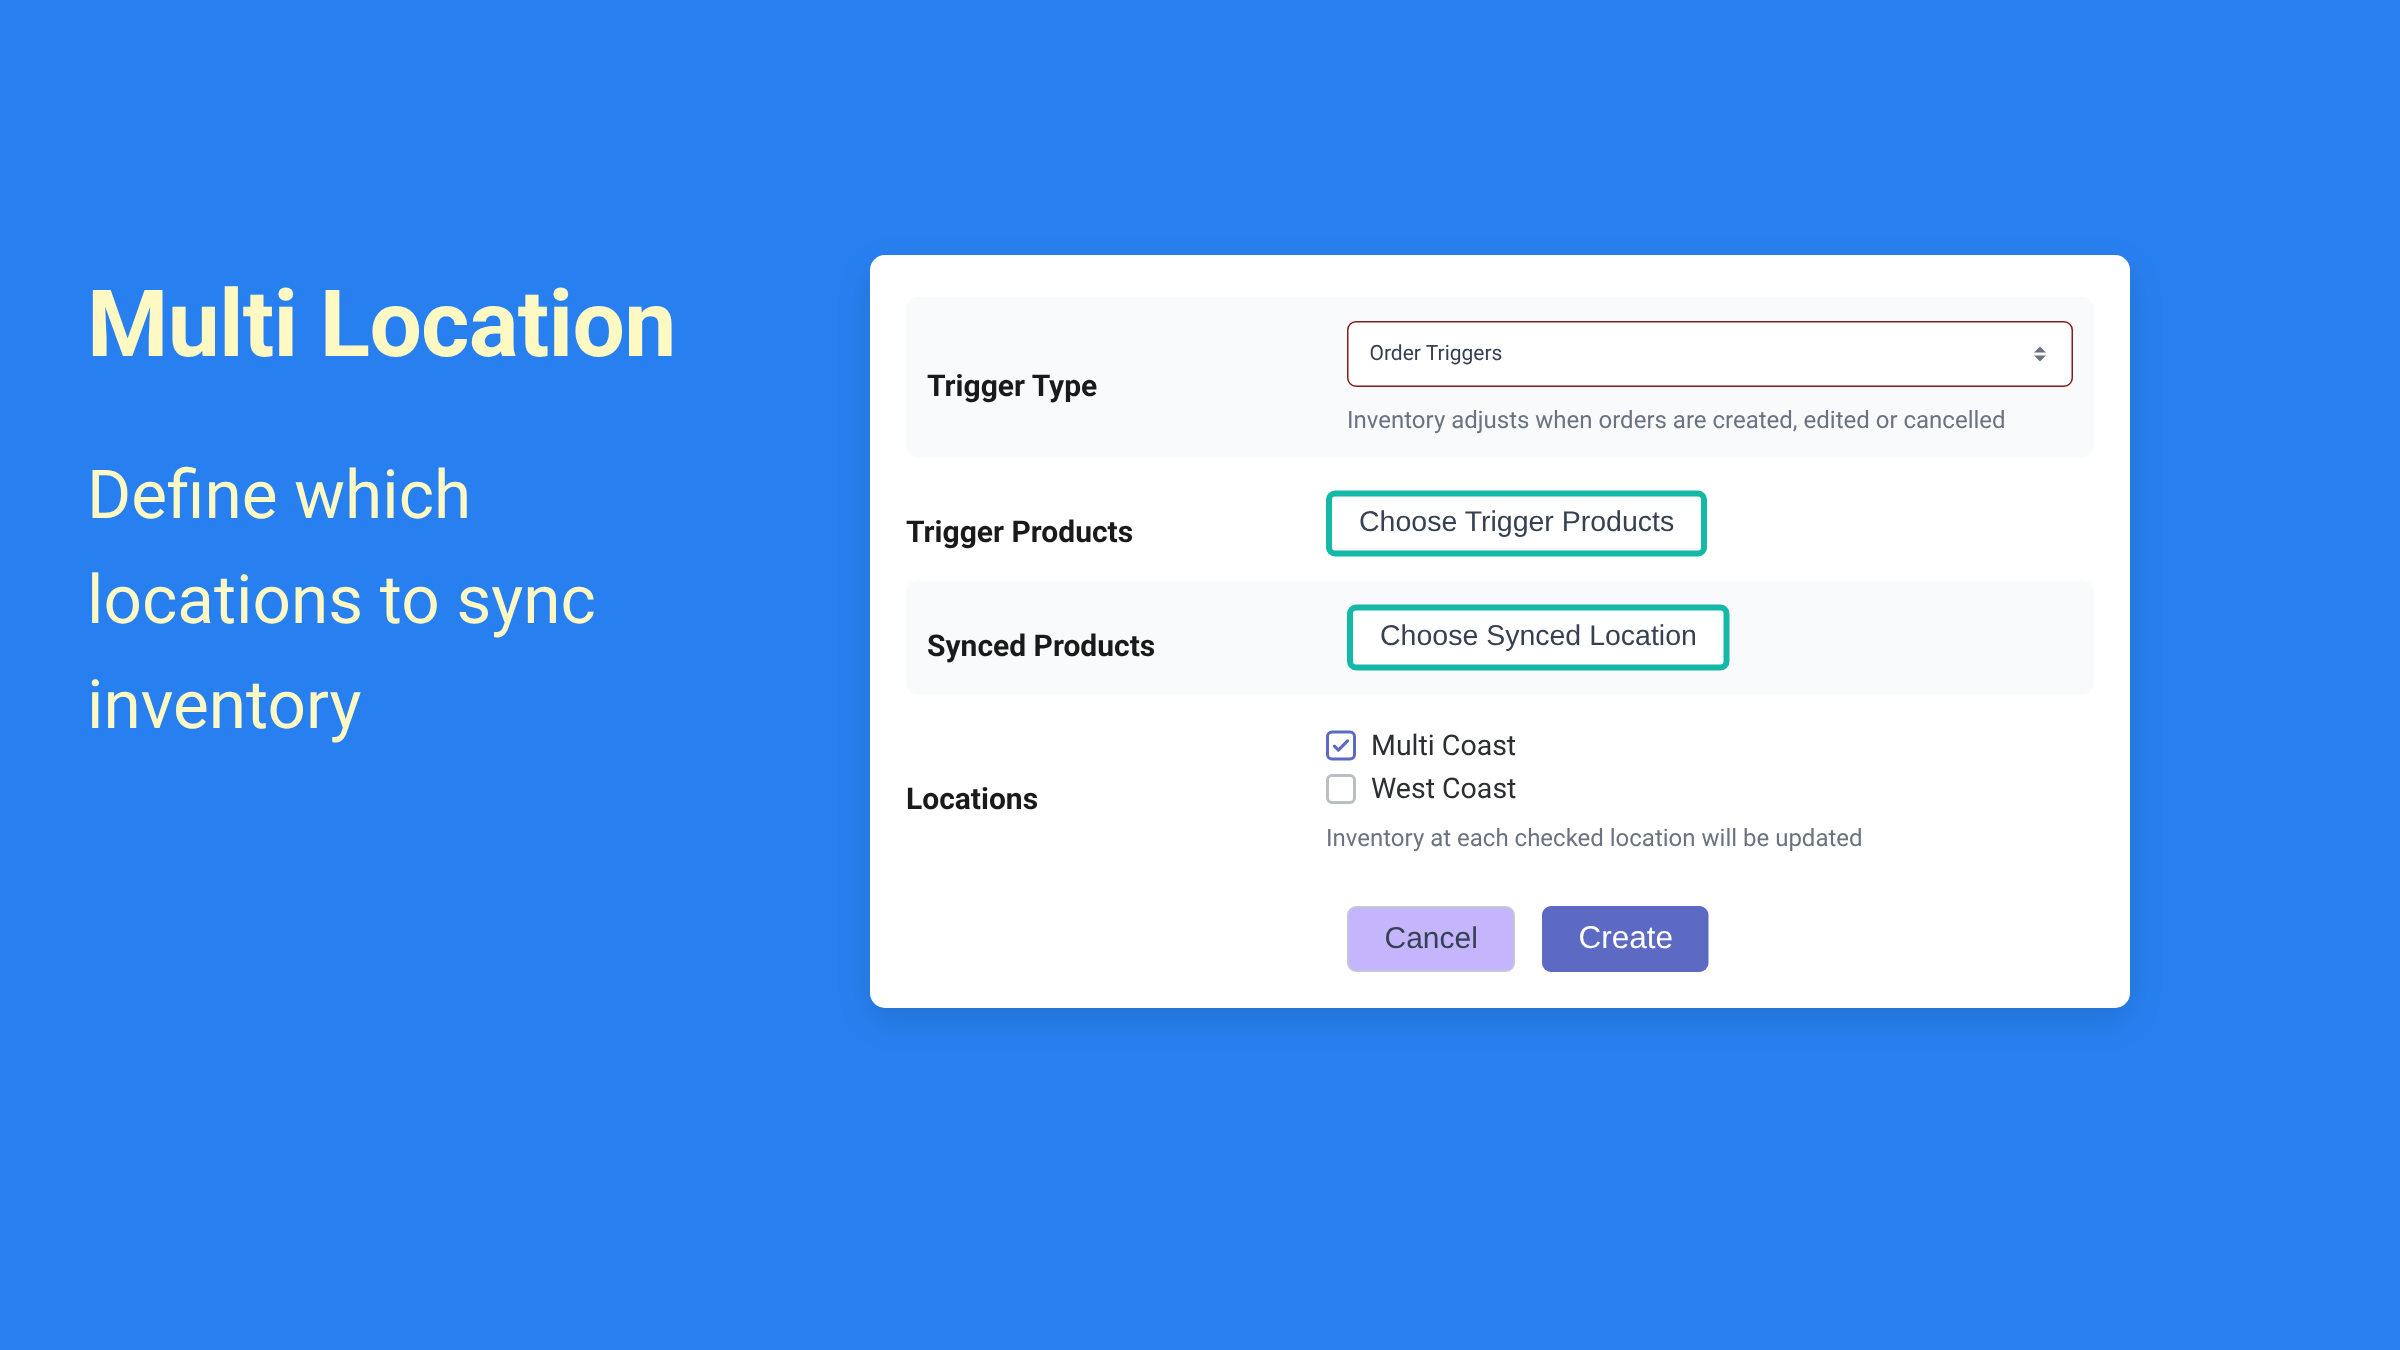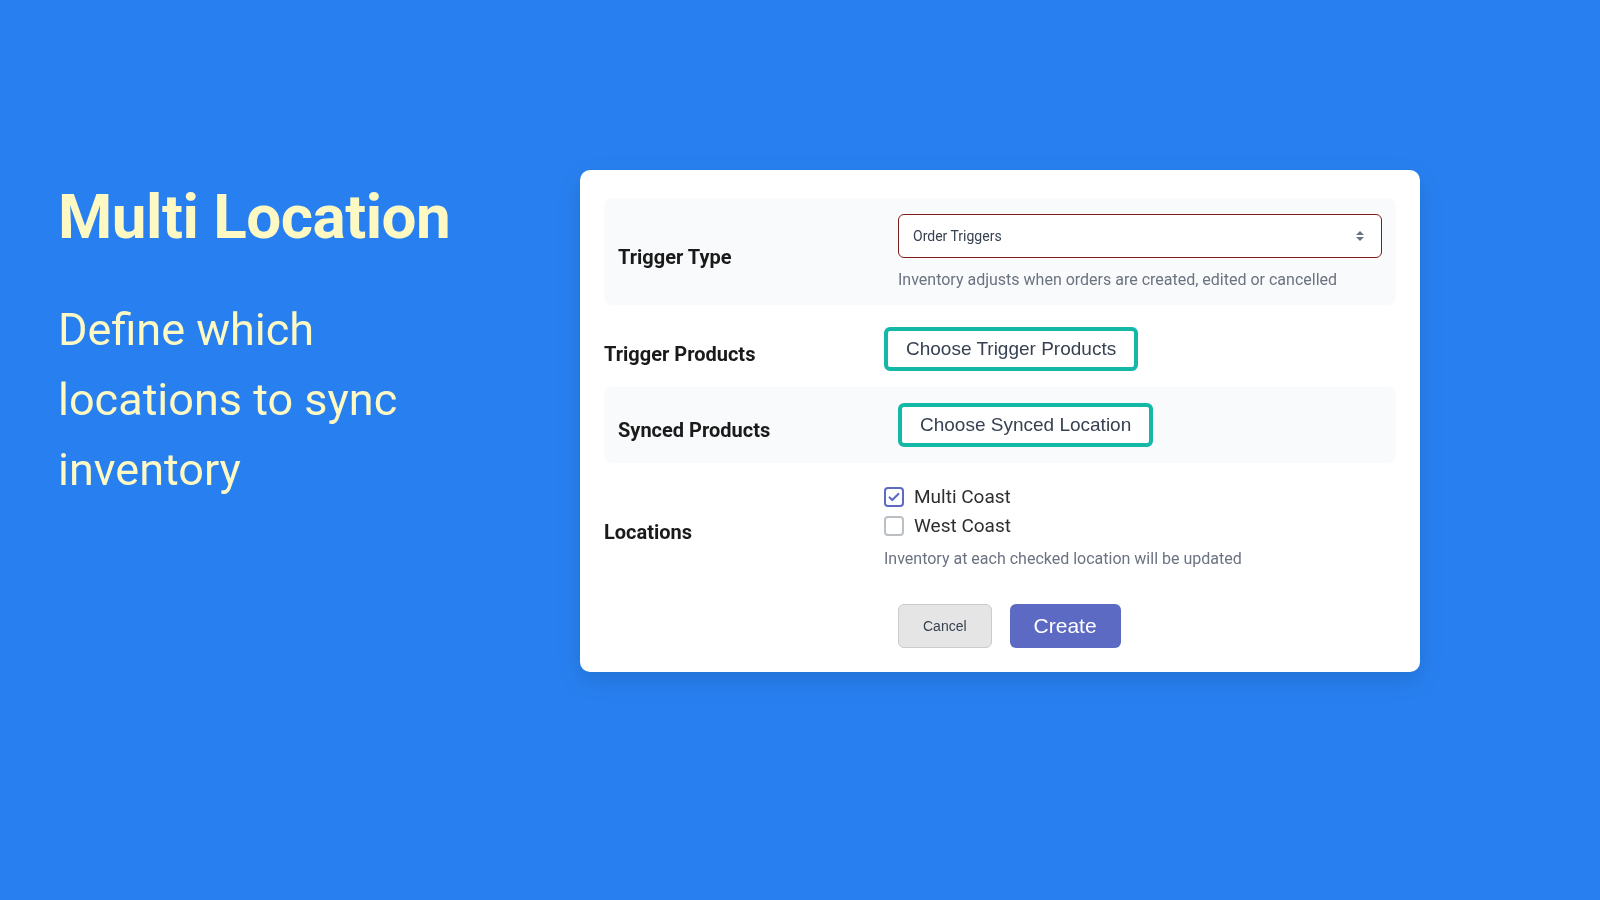--- a/index.html
+++ b/index.html
@@ -162,22 +162,22 @@
       display: flex;
       gap: 18px;
       margin-top: 20px;
       margin-left: 294px;
     }
     .btn-cancel {
       height: 44px;
       padding: 0 24px;
       border: 1px solid #c9cccf;
       border-radius: 6px;
-      background: #e5e5e5;
-      font-size: 14px;
+      background: #c4b5fd;
+      font-size: 20px;
       color: #374151;
       cursor: pointer;
     }
     .btn-primary {
       height: 44px;
       padding: 0 24px;
       border: none;
       border-radius: 6px;
       background: #5c6ac4;
       font-size: 21px;

